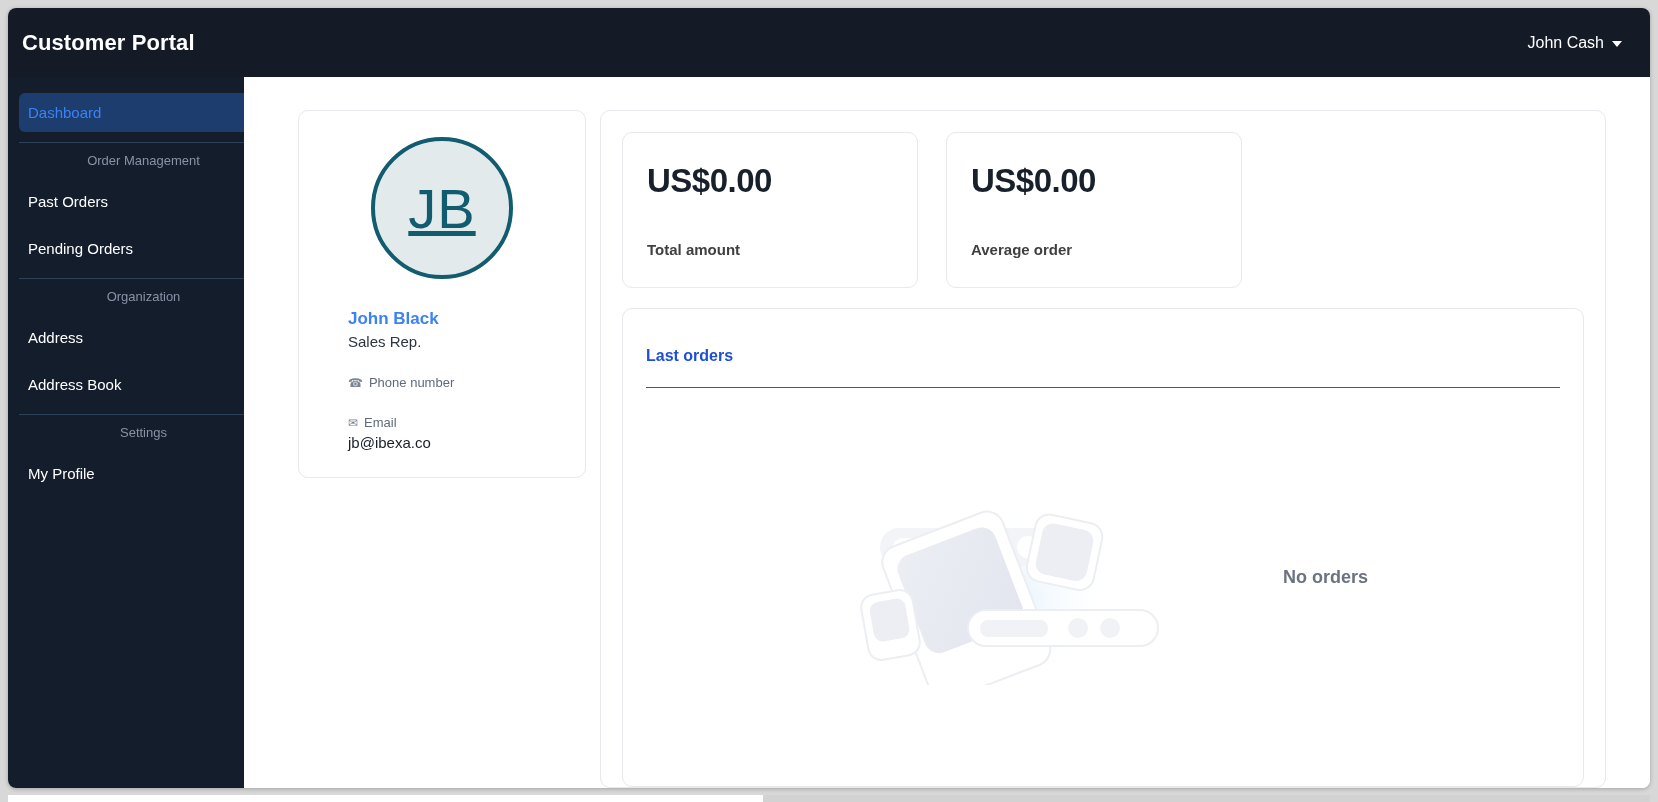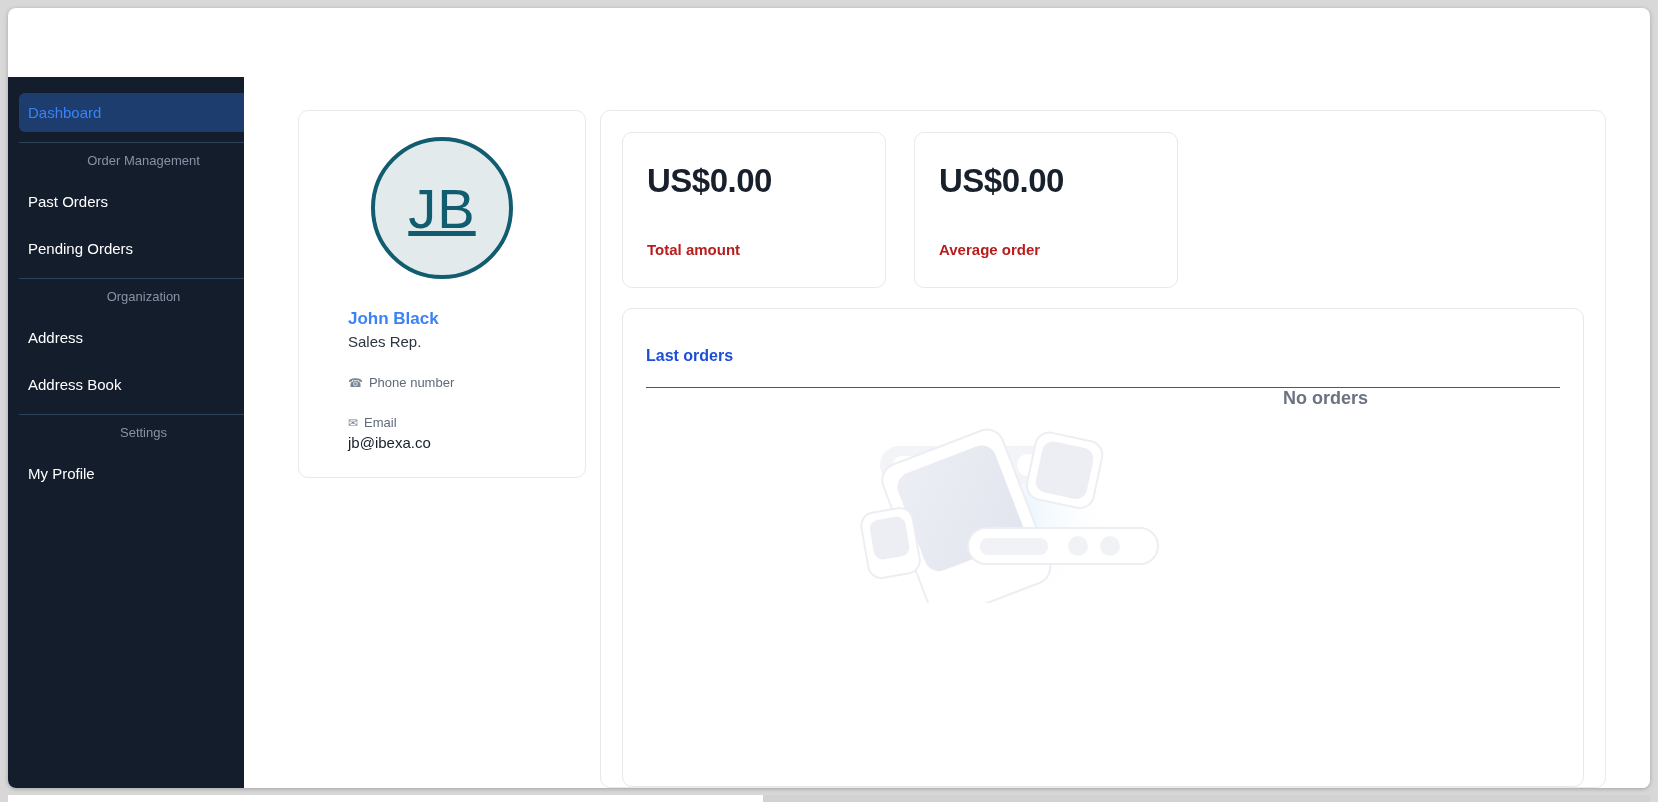--- a/index.html
+++ b/index.html
@@ -165,56 +165,57 @@
     flex: 1 1 auto;
     align-self: stretch;
     padding: 21px 21px 0 21px;
     display: flex;
     flex-direction: column;
     gap: 20px;
     min-height: 644px;
   }
   .stats-row { display: flex; gap: 28px; }
   .stat-card {
-    width: 264px;
+    width: 296px;
     height: 156px;
     padding: 29px 24px;
     display: flex;
     flex-direction: column;
     justify-content: space-between;
   }
   .stat-value {
     font-size: 33px;
     font-weight: bold;
     color: #18202c;
     letter-spacing: -0.5px;
   }
   .stat-label {
     font-size: 15px;
     font-weight: bold;
-    color: #b91c1c;
+    color: #404040;
   }
 
   
   .orders-card {
     flex: 1 1 auto;
     padding: 38px 23px 0 23px;
     display: flex;
     flex-direction: column;
   }
   .orders-title {
     font-size: 16px;
     font-weight: bold;
     color: #1d4ed8;
     padding-bottom: 22px;
     border-bottom: 1px solid #0f766e;
   }
   .empty-state {
     flex: 1 1 auto;
     display: flex;
+    align-items: center;
     justify-content: center;
     gap: 115px;
     padding-bottom: 20px;
   }
   .empty-art { width: 330px; height: 215px; }
   .empty-text {
     font-size: 18px;
     font-weight: bold;
     color: #6b7280;
   }
@@ -232,20 +233,27 @@
     height: 7px;
     width: 755px;
     background: #ffffff;
   }
 </style>
 </head>
 <body>
 
 <div class="window">
 
+  <div class="topbar">
+    <div class="brand">Customer Portal</div>
+    <div class="user-menu">
+      <span>John Cash</span>
+      <span class="caret"></span>
+    </div>
+  </div>
 
   <div class="sidebar">
     <div class="nav-item active">
       <span>Dashboard</span>
     </div>
 
     <div class="nav-divider"></div>
     <div class="nav-section-label">Order Management</div>
     <div class="nav-item">
       <span>Past Orders</span>

